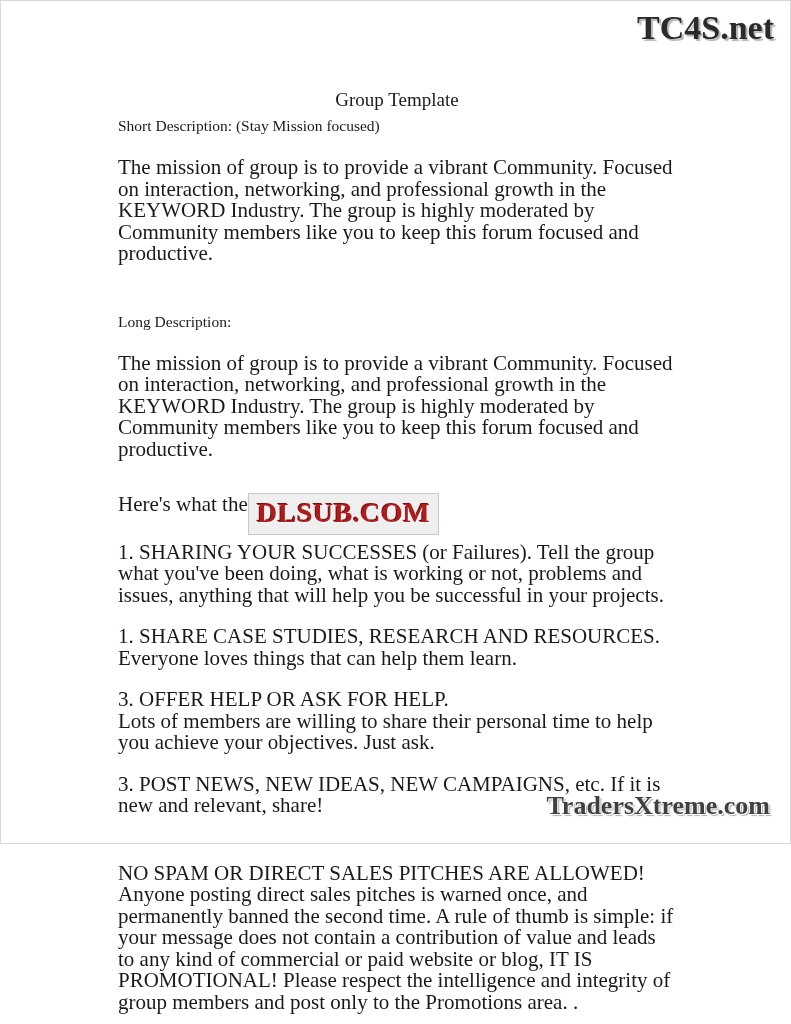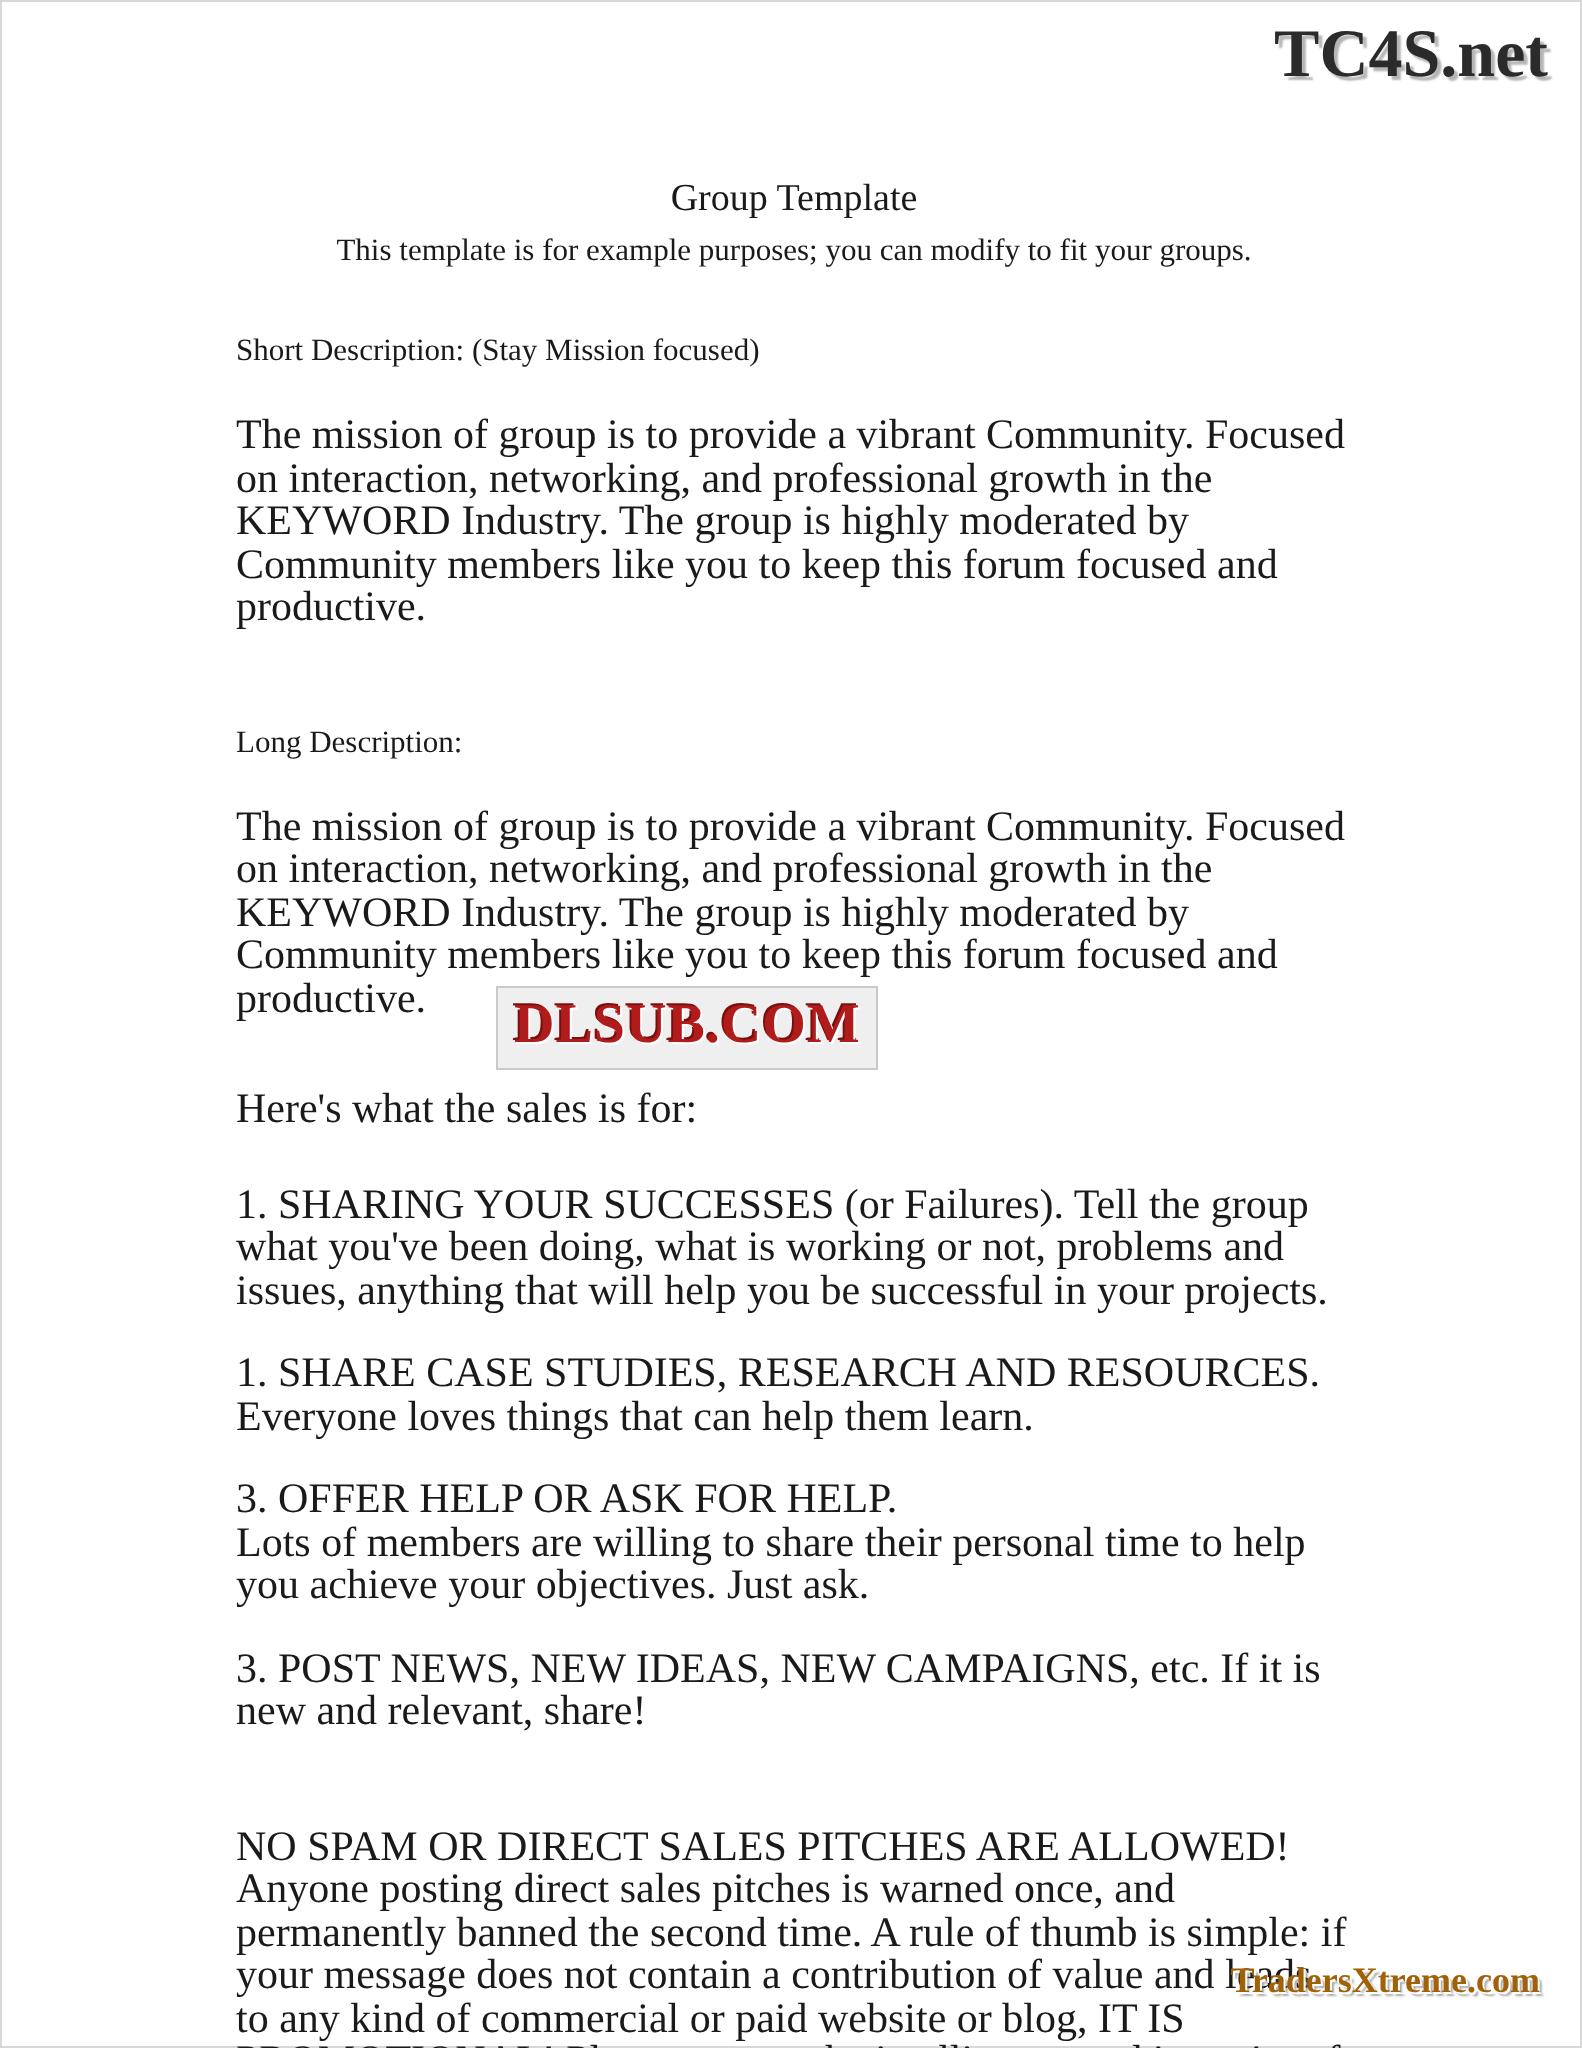--- a/index.html
+++ b/index.html
@@ -13,21 +13,21 @@
     position: relative;
     font-family: "Liberation Serif", serif;
     color: #1a1a1a;
     overflow: hidden;
   }
   .page {
     position: absolute;
     left: 0;
     top: 0;
     width: 791px;
-    height: 1024px;
+    height: 844px;
     background: #fff;
     border: 1px solid #d8d8d8;
     box-sizing: border-box;
   }
   
   .brand-top {
     position: absolute;
     right: 16px;
     top: 8px;
     font-family: "Liberation Serif", serif;
@@ -93,37 +93,36 @@
     letter-spacing: 0.5px;
     white-space: nowrap;
   }
   
   .brand-bottom {
     position: absolute;
     right: 20px;
     bottom: 22px;
     font-family: "Liberation Serif", serif;
     font-weight: bold;
-    font-size: 18px;
-    color: #a16207;
+    font-size: 26px;
+    color: #404040;
     text-shadow: 1px 1px 0 #ffffff, 2px 2px 1px rgba(90,90,90,0.5);
     white-space: nowrap;
   }
 </style>
 </head>
 <body>
 
 <div class="page">
 
   <div class="brand-top">TC4S.net</div>
 
   <div class="content">
 
     <div class="doc-title">Group Template</div>
-    <div class="doc-subtitle">This template is for example purposes; you can modify to fit your groups.</div>
 
     <div class="heading">Short Description: (Stay Mission focused)</div>
     <div class="para">The mission of group is to provide a vibrant Community. Focused on interaction, networking, and professional growth in the KEYWORD Industry. The group is highly moderated by Community members like you to keep this forum focused and productive.</div>
 
     <div class="gap-lg"></div>
 
     <div class="heading">Long Description:</div>
     <div class="para">The mission of group is to provide a vibrant Community. Focused on interaction, networking, and professional growth in the KEYWORD Industry. The group is highly moderated by Community members like you to keep this forum focused and productive.</div>
 
     <div class="gap-md"></div>

